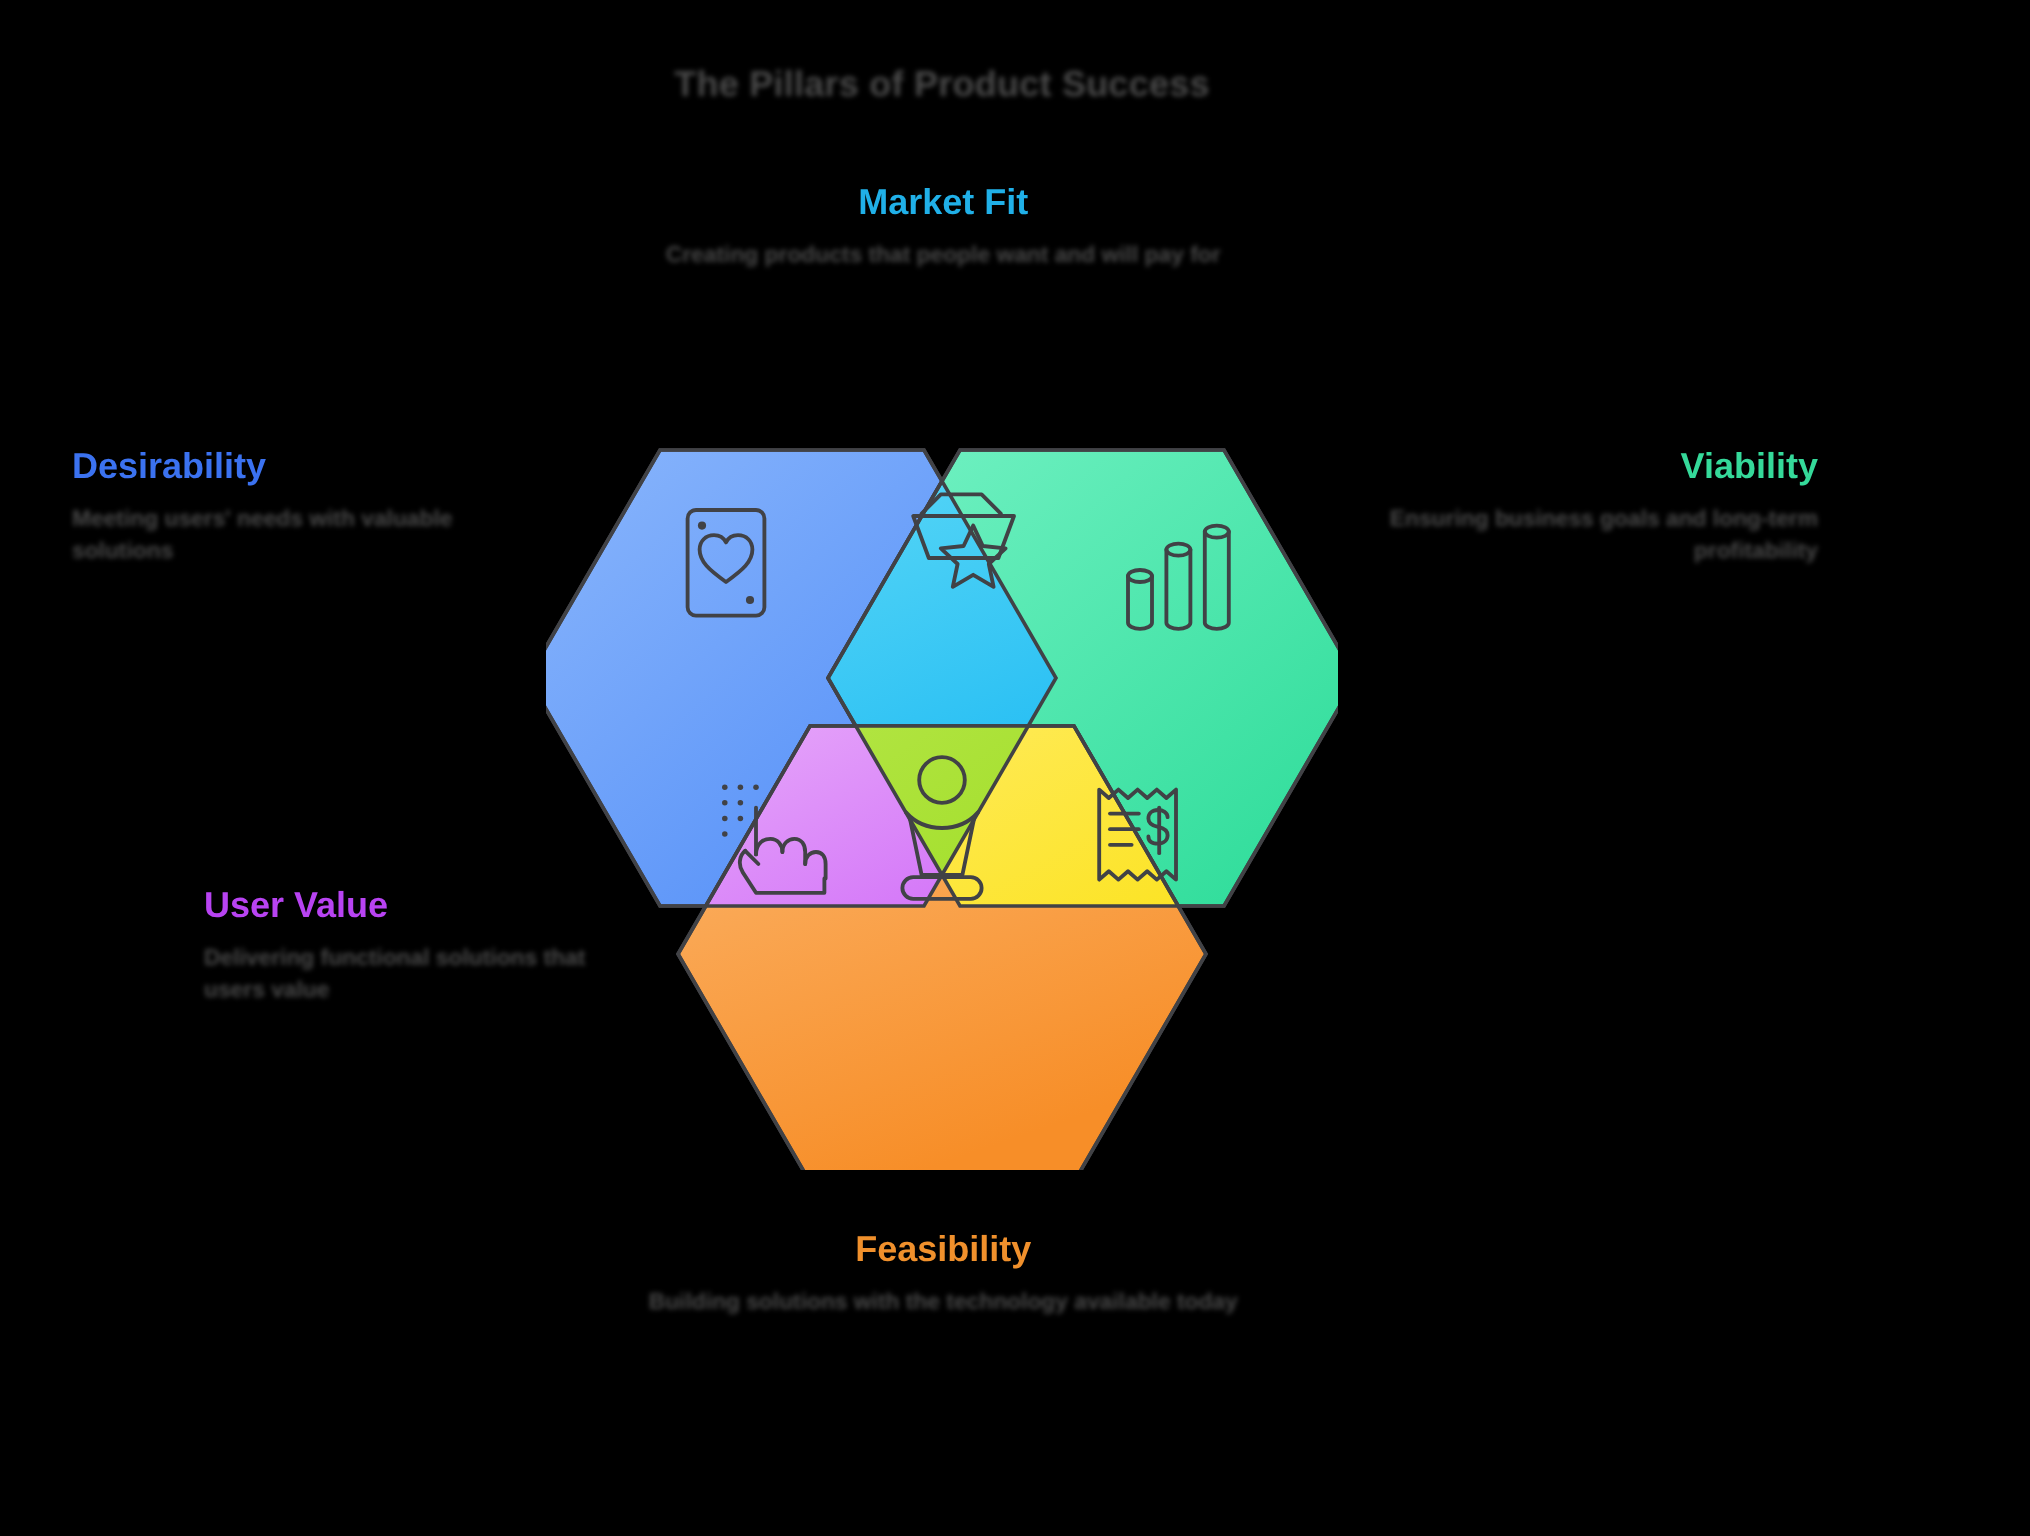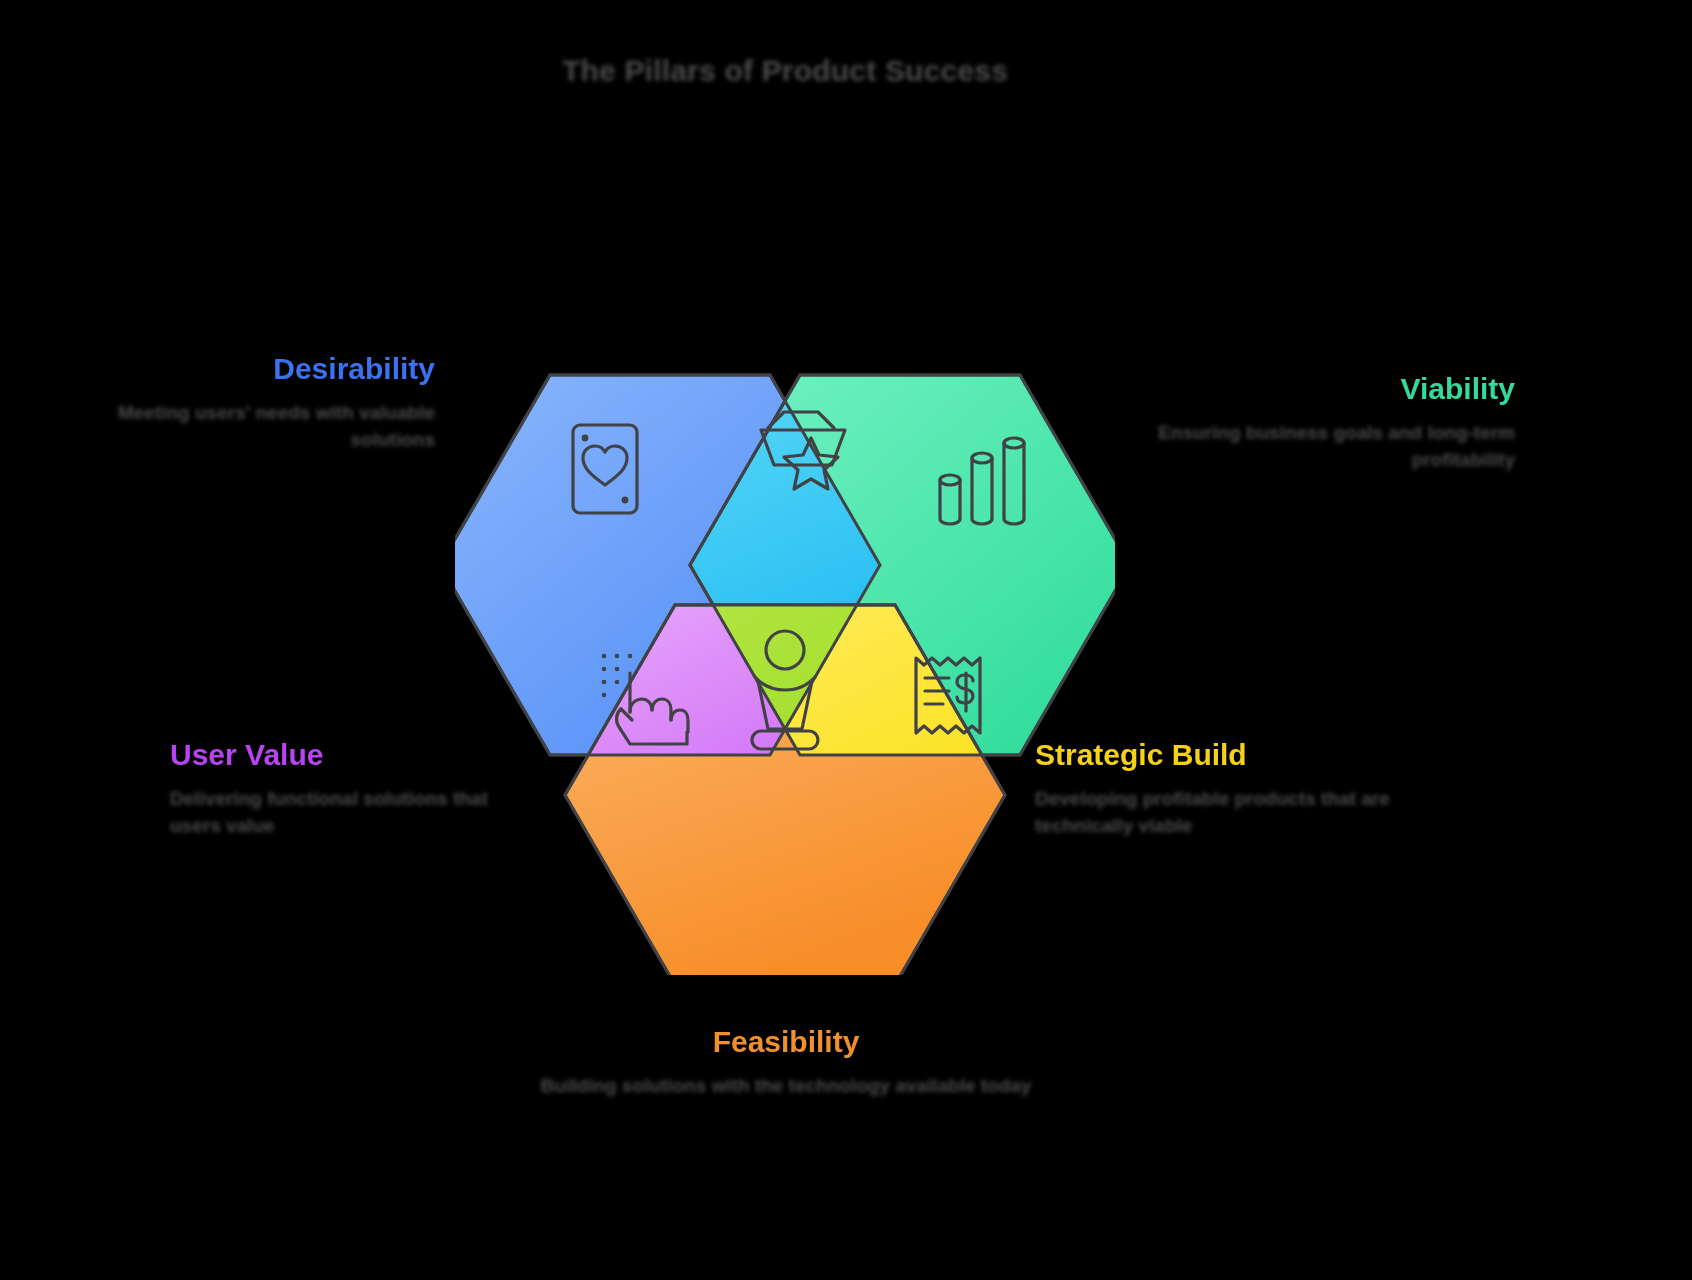--- a/index.html
+++ b/index.html
@@ -57,21 +57,21 @@
   }
 
   
   #block-market-fit {
     left: 486px; top: 152px; width: 600px; text-align: center;
   }
   #block-market-fit .lbl-title { color: #20b0e8; }
 
   
   #block-desirability {
-    left: 60px; top: 352px; width: 375px; text-align: right;
+    left: 60px; top: 372px; width: 375px; 
   }
   #block-desirability .lbl-title { color: #3b72f0; }
 
   
   #block-viability {
     left: 1135px; top: 372px; width: 380px; text-align: right;
   }
   #block-viability .lbl-title { color: #35d99a; }
 
   
@@ -238,39 +238,39 @@
     </g>
 
     <g fill="none" stroke="#414246" stroke-width="3.2" stroke-linecap="round" stroke-linejoin="round">
       <circle cx="330" cy="365" r="19"></circle>
       <path d="M300 392 c8 9 18 13 30 13 12 0 22 -4 30 -13"></path>
       <path d="M303 396 l10 48 h34 l10 -48"></path>
       <rect x="297" y="446" width="66" height="18" rx="9"></rect>
     </g>
   </svg>
 
+  <div class="label-block" id="block-market-fit">
+    <div class="lbl-title">Market Fit</div>
+    <div class="lbl-desc">Creating products that people want and will pay for</div>
+  </div>
 
   <div class="label-block" id="block-desirability">
     <div class="lbl-title">Desirability</div>
     <div class="lbl-desc">Meeting users' needs with valuable solutions</div>
   </div>
 
   <div class="label-block" id="block-viability">
     <div class="lbl-title">Viability</div>
     <div class="lbl-desc">Ensuring business goals and long-term profitability</div>
   </div>
 
   <div class="label-block" id="block-user-value">
     <div class="lbl-title">User Value</div>
     <div class="lbl-desc">Delivering functional solutions that users value</div>
   </div>
 
-  <div class="label-block" id="block-strategic-build">
-    <div class="lbl-title">Strategic Build</div>
-    <div class="lbl-desc">Developing profitable products that are technically viable</div>
-  </div>
 
   <div class="label-block" id="block-feasibility">
     <div class="lbl-title">Feasibility</div>
     <div class="lbl-desc">Building solutions with the technology available today</div>
   </div>
 
 </div>
 
 </body></html>

